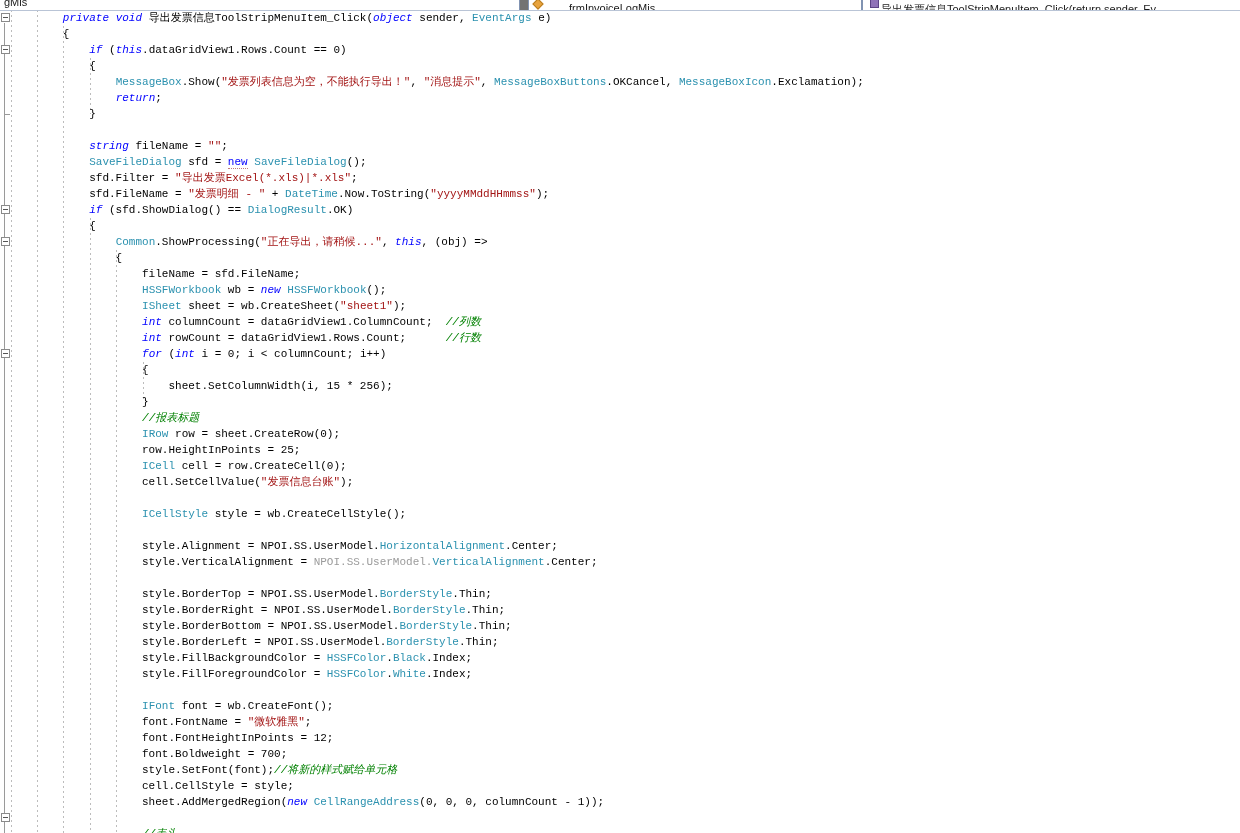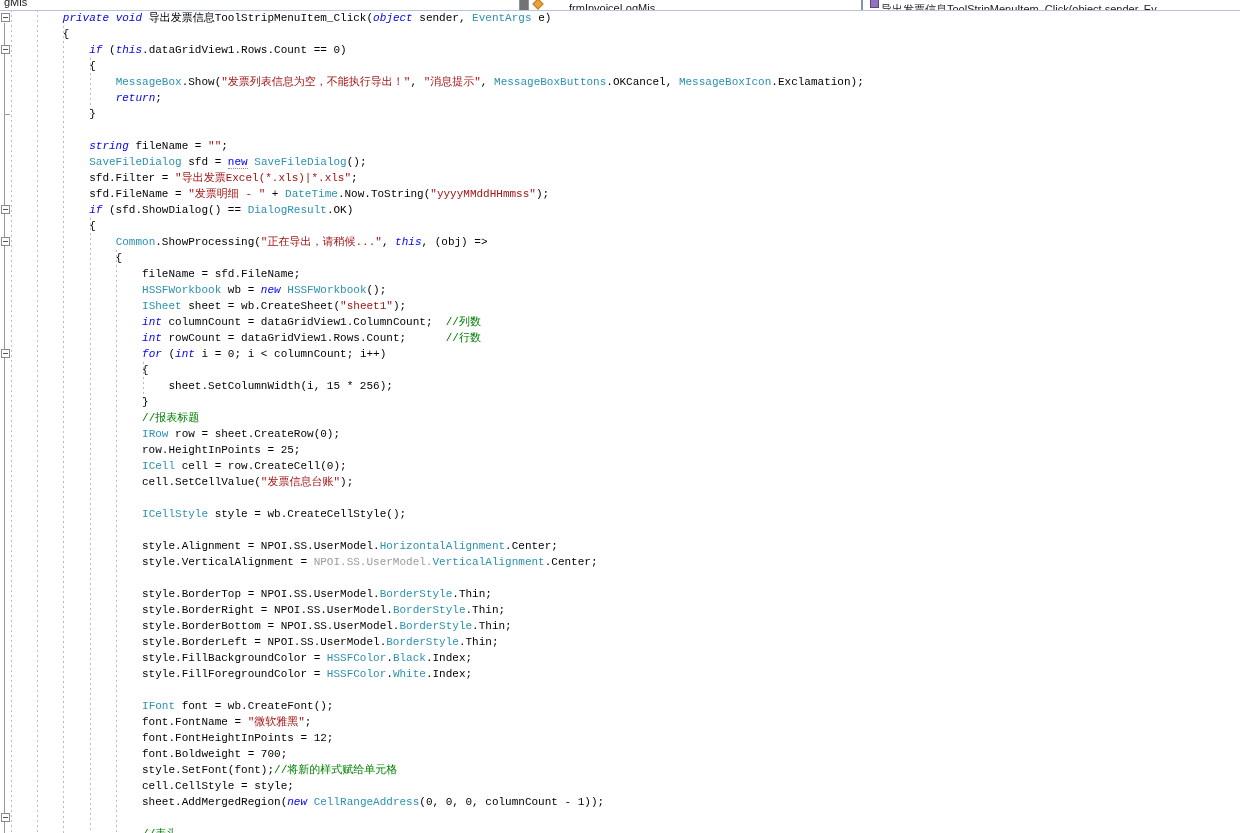--- a/index.html
+++ b/index.html
@@ -51,37 +51,37 @@
     position:absolute;left:10px;top:0;right:0;
     font-family:"Liberation Mono","DejaVu Sans Mono",monospace;
     font-size:11px;line-height:16px;white-space:pre;z-index:3;
   }
   .code-line{height:16px;white-space:pre;}
   .tok-p{color:#000000;}
   .tok-k{color:#0000ff;font-style:italic;}
   .tok-ku{color:#0000ff;border-bottom:1px dotted #c07a7a;}
   .tok-y{color:#2b91af;}
   .tok-s{color:#a31515;}
-  .tok-m{color:#008000;}
+  .tok-m{color:#008000;font-style:italic;}
   .tok-g{color:#9b9b9b;text-align:right;}
 </style>
 </head>
 <body>
 
 <div id="navbar">
   <div class="nav-combo" id="combo-left">
     <span class="nav-text">gMis</span>
   </div>
   <div class="nav-combo" id="combo-middle">
     <span class="nav-icon class-icon"></span>
     <span class="nav-text" style="margin-bottom:-7px;bottom:auto;top:14px;margin-left:24px;">frmInvoiceLogMis</span>
   </div>
   <div class="nav-combo" id="combo-right">
     <span class="nav-icon method-icon"></span>
-    <span class="nav-text" style="margin-bottom:-7px;bottom:auto;top:14px;">导出发票信息ToolStripMenuItem_Click(object sender, Ev</span>
+    <span class="nav-text" style="margin-bottom:-7px;bottom:auto;top:14px;">导出发票信息ToolStripMenuItem_Click(return sender, Ev</span>
   </div>
 </div>
 
 <div id="editor">
 
   <div class="fold-line" style="left:4px;top:13px;height:810px;"></div>
   <div id="fold-ticks">
       <div class="fold-tick" style="left: 5px; width: 5px; top: 104px;"></div>
     </div>
   <div id="fold-boxes">

